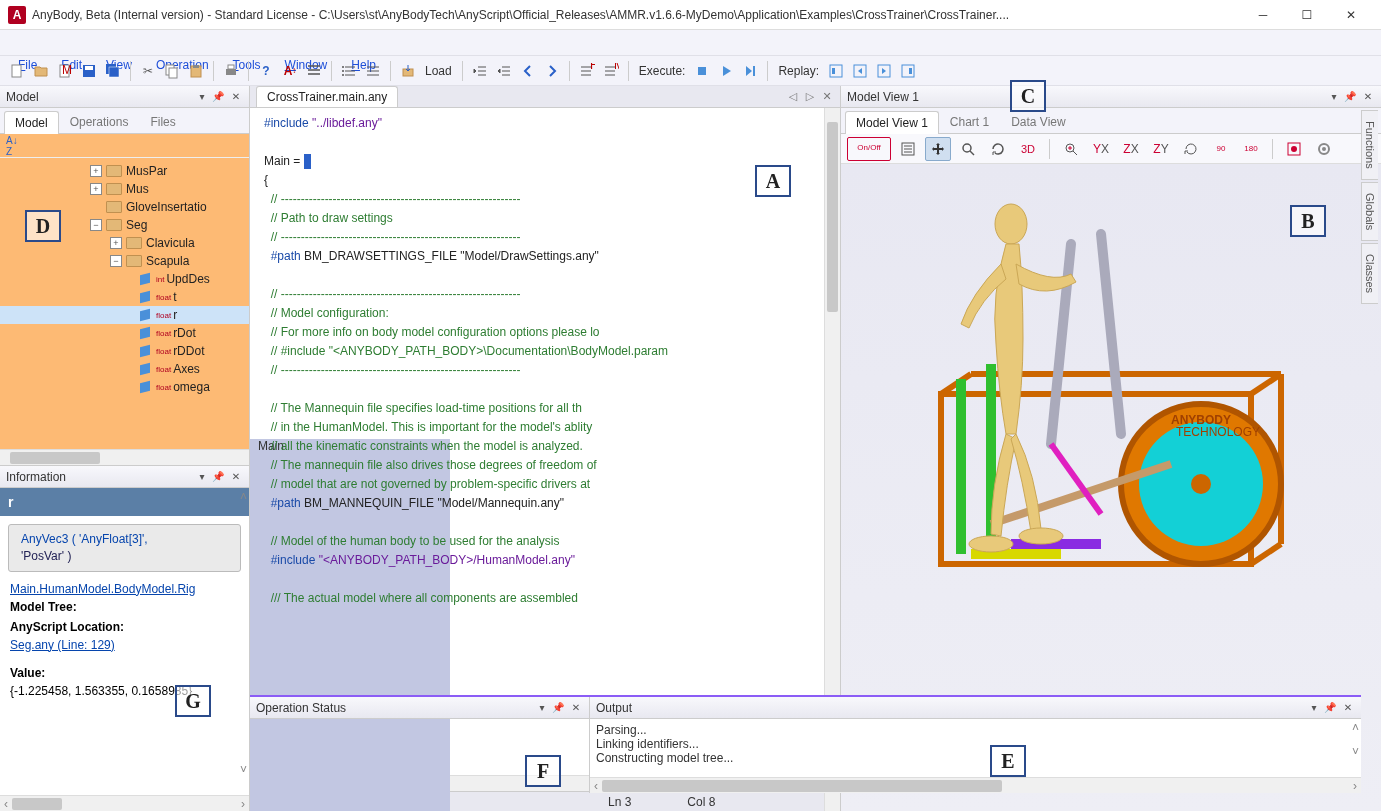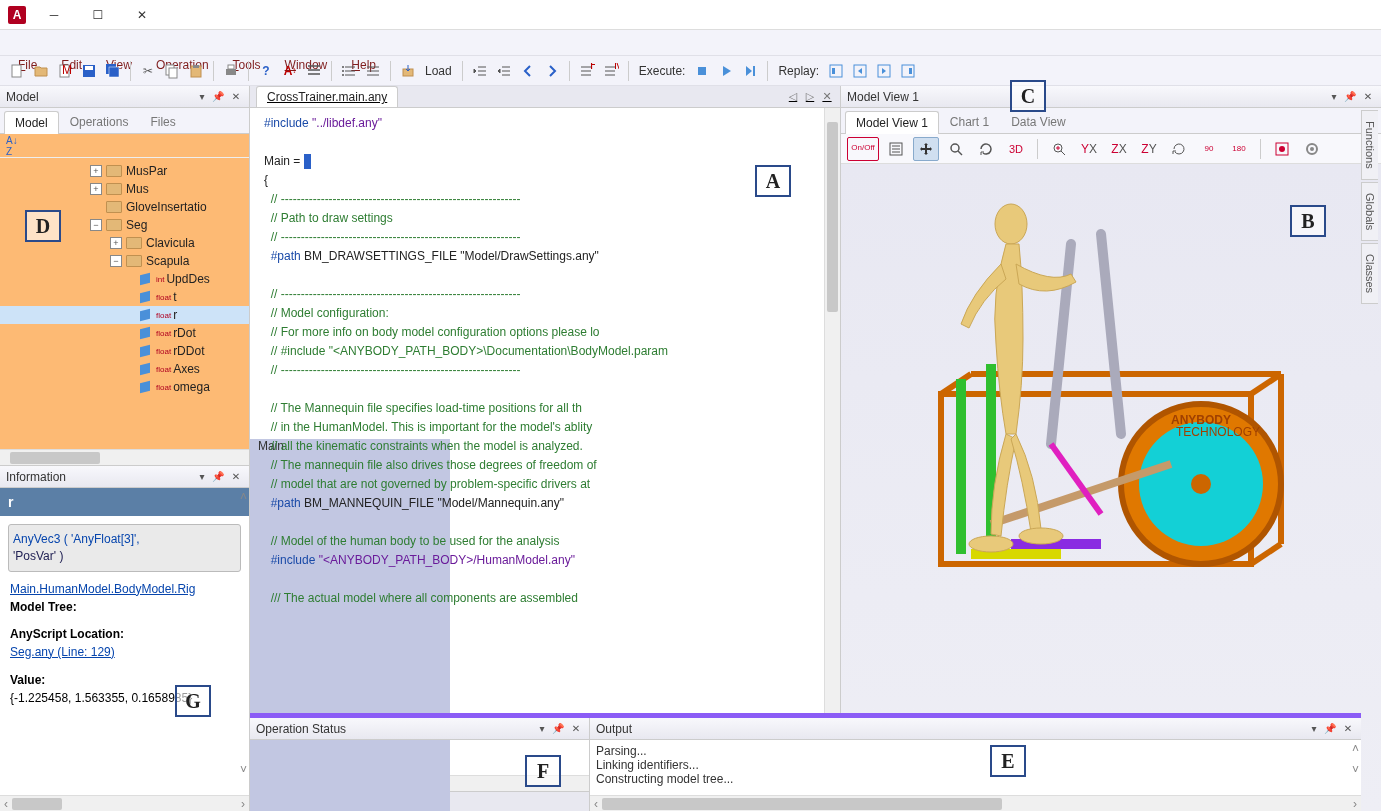--- a/index.html
+++ b/index.html
@@ -6,21 +6,21 @@
 body { width: 1381px; height: 811px; background: #f0f0f5; overflow: hidden; position: relative; }
 
 
 .titlebar { height: 30px; background: #fff; display: flex; align-items: center; padding: 0 8px; border-bottom: 1px solid #ddd; }
 .titlebar .app-icon { width: 18px; height: 18px; background: #b00020; color: #fff; display: flex; align-items: center; justify-content: center; font-weight: bold; margin-right: 6px; border-radius: 2px; }
 .titlebar .title-text { flex: 1; color: #333; font-size: 12px; }
 .titlebar .winbtn { width: 44px; height: 30px; display: flex; align-items: center; justify-content: center; color: #333; }
 
 
 .menubar { height: 26px; background: #f3f3fa; display: flex; align-items: center; padding: 0 8px; gap: 4px; border-bottom: 1px solid #e0e0e8; }
-.menubar .menu-item { padding: 4px 10px; color: #7f1d1d; margin-top: 44px; }
+.menubar .menu-item { padding: 4px 10px; color: #1d4ed8; margin-top: 44px; }
 .menubar .menu-item u { text-decoration: underline; }
 
 
 .toolbar { height: 30px; background: #f3f3fa; display: flex; align-items: center; padding: 0 6px; gap: 2px; border-bottom: 1px solid #e0e0e8; }
 .toolbar .sep { width: 1px; height: 20px; background: #ccc; margin: 0 4px; }
 .toolbar .tbtn { width: 22px; height: 22px; display: flex; align-items: center; justify-content: center; color: #555; border-radius: 2px; }
 .toolbar .tbtn svg { width: 16px; height: 16px; }
 .toolbar .tlabel { color: #333; padding: 0 4px; }
 
 
@@ -50,28 +50,28 @@
 .tree .cube.int::before { background: #4a90d9; }
 .tree .cube.flt::before { background: #4a90d9; }
 .tree .subtype { font-size: 8px; color: #b00020; margin-right: 2px; }
 .hscroll { height: 16px; background: #f0f0f0; border-top: 1px solid #ddd; display: flex; align-items: center; }
 .hscroll .thumb { height: 12px; background: #c8c8c8; border-radius: 2px; }
 
 
 .info-panel { flex: 1; display: flex; flex-direction: column; background: #fff; overflow: hidden; }
 .info-body { flex: 1; overflow: auto; padding: 0; position: relative; }
 .info-hl { background: #5b7fa6; color: #fff; padding: 6px 8px; font-weight: bold; font-size: 14px; }
-.info-typebox { background: #eaeaea; border: 1px solid #bbb; border-radius: 3px; padding: 6px 4px; margin: 8px; color: #225; font-size: 12px; line-height: 1.4; }
+.info-typebox { background: #eaeaea; border: 1px solid #bbb; border-radius: 3px; padding: 6px 12px; margin: 8px; color: #225; font-size: 12px; line-height: 1.4; }
 .info-section { padding: 2px 10px; font-size: 12px; }
 .info-section b { font-weight: bold; }
 .info-section a { color: #0645ad; text-decoration: underline; }
 
 
 .center-col { width: 590px; display: flex; flex-direction: column; }
-.editor-tabs { height: 22px; background: #e8e8f0; display: flex; align-items: center; padding: 0 6px; border-bottom: 1px solid #ccc; text-decoration: underline; }
+.editor-tabs { height: 22px; background: #e8e8f0; display: flex; align-items: center; padding: 0 6px; border-bottom: 1px solid #ccc; }
 .editor-tabs .tab { padding: 3px 10px; background: #fff; border: 1px solid #ccc; border-bottom: none; border-radius: 3px 3px 0 0; color: #222; }
 .editor-tabs .spacer { flex: 1; }
 .editor-tabs .ebtn { width: 14px; margin-left: 3px; color: #777; font-size: 11px; text-align: center; }
 .editor-wrap { flex: 1; display: flex; flex-direction: column; background: #fff; overflow: hidden; }
 .editor { flex: 1; overflow: auto; padding: 6px 14px; font-family: Consolas, "Courier New", monospace; font-size: 13px; line-height: 19px; white-space: pre; position: relative; color: #222; }
 .editor .kw { color: #1a4aa8; }
 .editor .str { color: #6a1b9a; }
 .editor .cmt { color: #2e7d32; }
 .editor .cursor { display: inline-block; width: 7px; height: 15px; background: #2a60c8; vertical-align: text-bottom; }
 .editor-vscroll { position: absolute; right: 0; top: 0; bottom: 0; width: 16px; background: #f0f0f0; border-left: 1px solid #ddd; }
@@ -103,20 +103,23 @@
 .marker { position: absolute; width: 36px; height: 32px; border: 2px solid #2a4a8a; background: rgba(255,255,255,0.6); display: flex; align-items: center; justify-content: center; font-size: 20px; font-weight: 600; color: #222; font-family: "Times New Roman", serif; z-index: 100; }
 
 
 .viewport svg { position: absolute; top: 0; left: 0; }
 </style>
 </head>
 <body>
 
 <div class="titlebar">
   <div class="app-icon">A</div>
+  <div class="title-text">
+    <span>AnyBody, Beta (Internal version)</span><span> - </span><span>Standard License</span><span> - </span><span>C:\Users\st\AnyBodyTech\AnyScript\Official_Releases\AMMR.v1.6.6-MyDemo\Application\Examples\CrossTrainer\CrossTrainer....</span>
+  </div>
   <div class="winbtn">─</div>
   <div class="winbtn">☐</div>
   <div class="winbtn close">✕</div>
 </div>
 
 <div class="menubar">
   <div class="menu-item"><u>F</u>ile</div>
   <div class="menu-item"><u>E</u>dit</div>
   <div class="menu-item"><u>V</u>iew</div>
   <div class="menu-item">Operation</div>
@@ -386,21 +389,21 @@
       </div>
       <div class="info-body">
         <div style="position:absolute;right:2px;top:2px;color:#888">˄</div>
         <div class="info-hl">r</div>
         <div class="info-typebox">
           <span style="color:#0645ad">AnyVec3 ( 'AnyFloat[3]',</span><br>
           <span>'PosVar' )</span>
         </div>
         <div class="info-section"><a href="#">Main.HumanModel.BodyModel.Rig</a></div>
         <div class="info-section"><b>Model Tree:</b></div>
-        <div class="info-section" style="margin-top:9px"><b>AnyScript Location:</b></div>
+        <div class="info-section" style="margin-top:2px"><b>AnyScript Location:</b></div>
         <div class="info-section"><a href="#">Seg.any (Line: 129)</a></div>
         <div class="info-section" style="margin-top:10px"><b>Value:</b></div>
         <div class="info-section">{-1.225458, 1.563355, 0.1658985}</div>
         <div style="position:absolute;right:2px;bottom:18px;color:#888">˅</div>
       </div>
       <div class="hscroll">
           <span style="margin-left:4px;color:#888">‹</span>
           <div class="thumb" style="width:50px;margin-left:4px"></div>
           <span style="margin-left:auto;margin-right:4px;color:#888">›</span>
         </div>
@@ -465,21 +468,21 @@
       <span class="pbtn">▾</span>
       <span class="pbtn">📌</span>
       <span class="pbtn">✕</span>
     </div>
     <div class="mv-tabs">
       <div class="tab active">Model View 1</div>
       <div class="tab">Chart 1</div>
       <div class="tab">Data View</div>
     </div>
     <div class="mv-toolbar">
-      <div class="mvb" style="width:32px;font-size:8px;color:#c03;line-height:1.1;border:1px solid #c03;text-align:left">On/Off</div>
+      <div class="mvb" style="width:44px;font-size:8px;color:#c03;line-height:1.1;border:1px solid #c03;text-align:left">On/Off</div>
       <div class="mvb">
           <svg viewBox="0 0 16 16" width="16" height="16">
             <rect x="2" y="2" width="12" height="12" fill="none" stroke="#555"></rect>
             <path d="M4 5h8M4 8h8M4 11h8" stroke="#555"></path>
           </svg>
         </div>
       <div class="mvb active">
           <svg viewBox="0 0 16 16" width="16" height="16">
             <path d="M8 2l2 2H9v3h3V6l2 2-2 2V9H9v3h1l-2 2-2-2h1V9H4v1L2 8l2-2v1h3V4H6z" fill="#333"></path>
           </svg>
@@ -579,21 +582,21 @@
           <ellipse cx="200" cy="372" rx="22" ry="8"></ellipse>
         </g>
 
         <text x="330" y="260" font-size="12" fill="#a04000" font-weight="bold">ANYBODY</text>
         <text x="335" y="272" font-size="8" fill="#a04000">TECHNOLOGY</text>
       </svg>
     </div>
   </div>
 </div>
 
-<div style="position:absolute;left:250px;right:20px;bottom:0;height:98px;display:flex;border-top:5px solid #8b5cf6">
+<div style="position:absolute;left:250px;right:20px;bottom:18px;height:98px;display:flex;border-top:2px solid #8b5cf6">
   <div class="opstatus">
     <div class="panel-hdr">
       <span class="title">Operation Status</span>
       <span class="pbtn">▾</span>
       <span class="pbtn">📌</span>
       <span class="pbtn">✕</span>
     </div>
   </div>
   <div class="output">
     <div class="panel-hdr">

